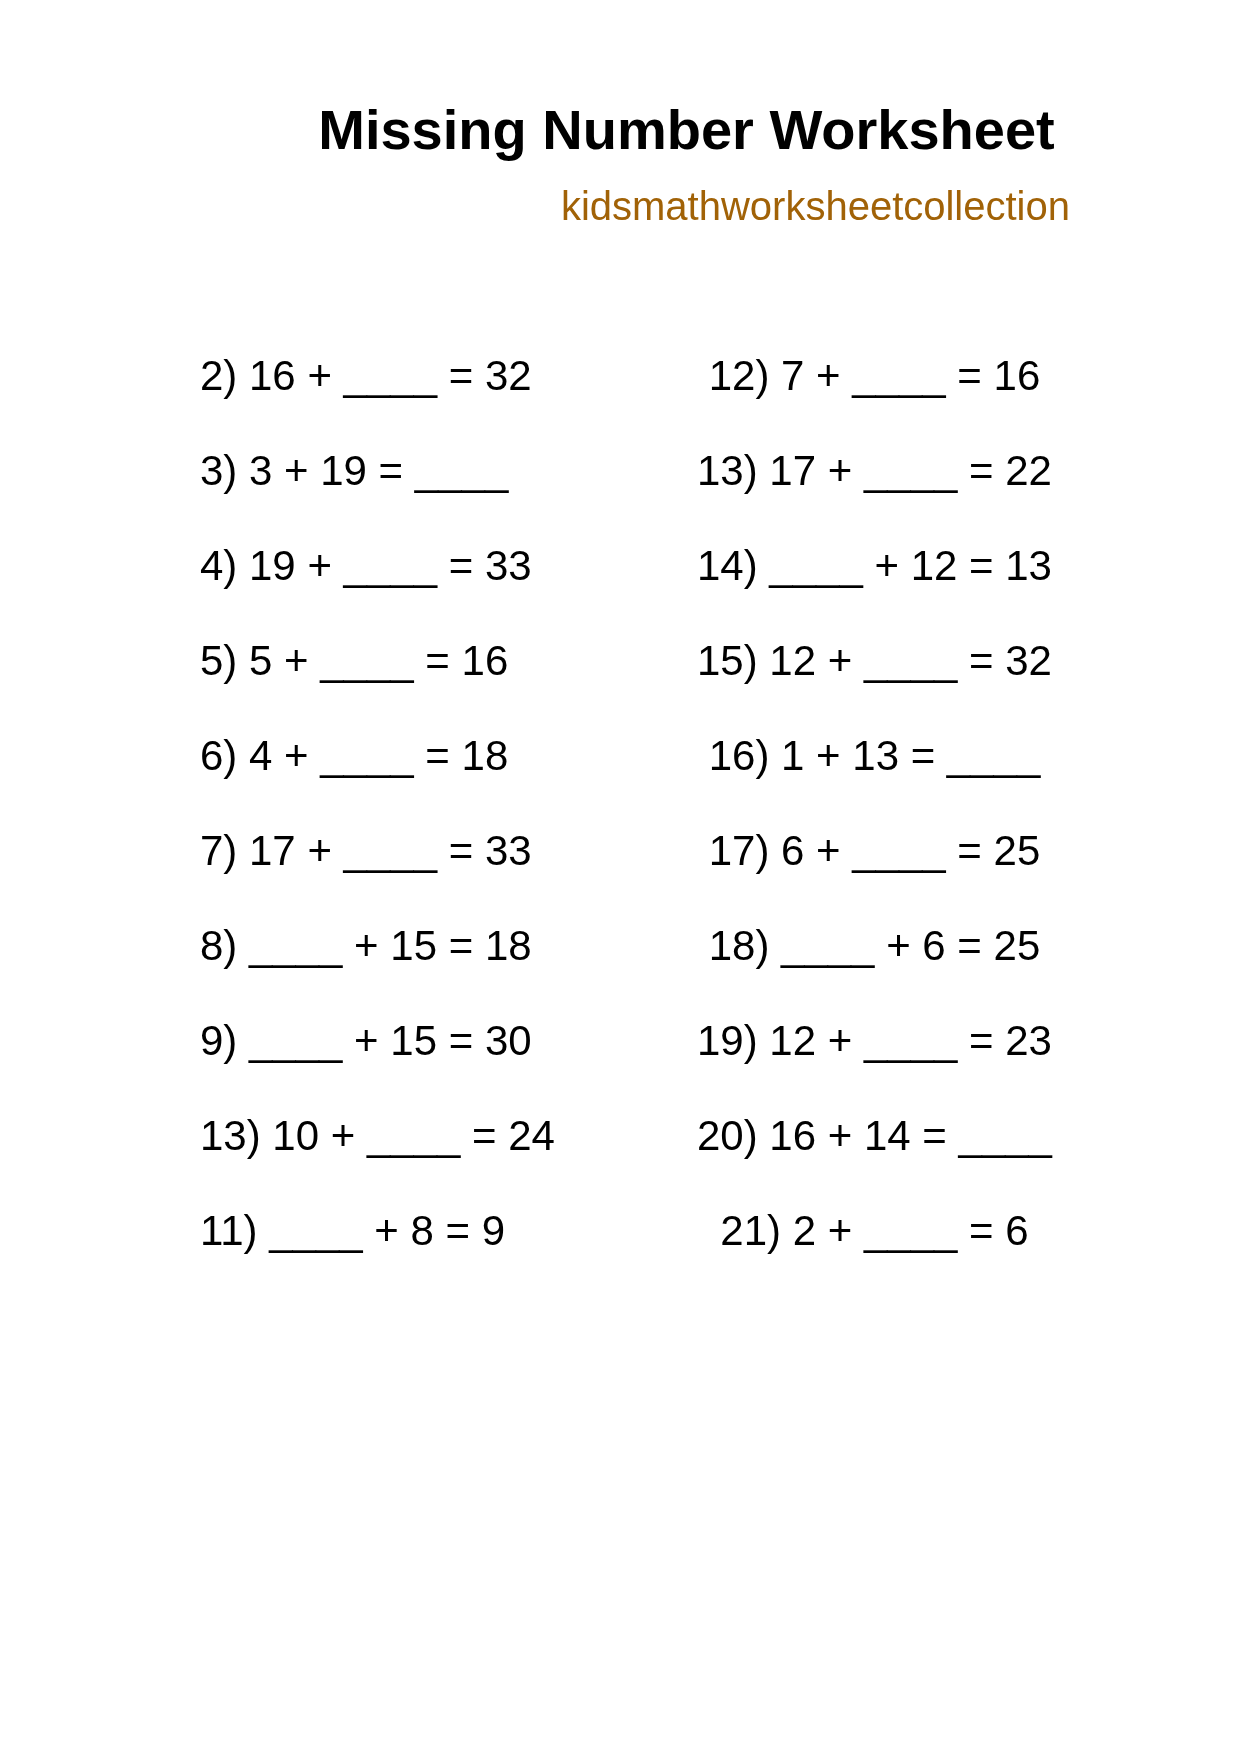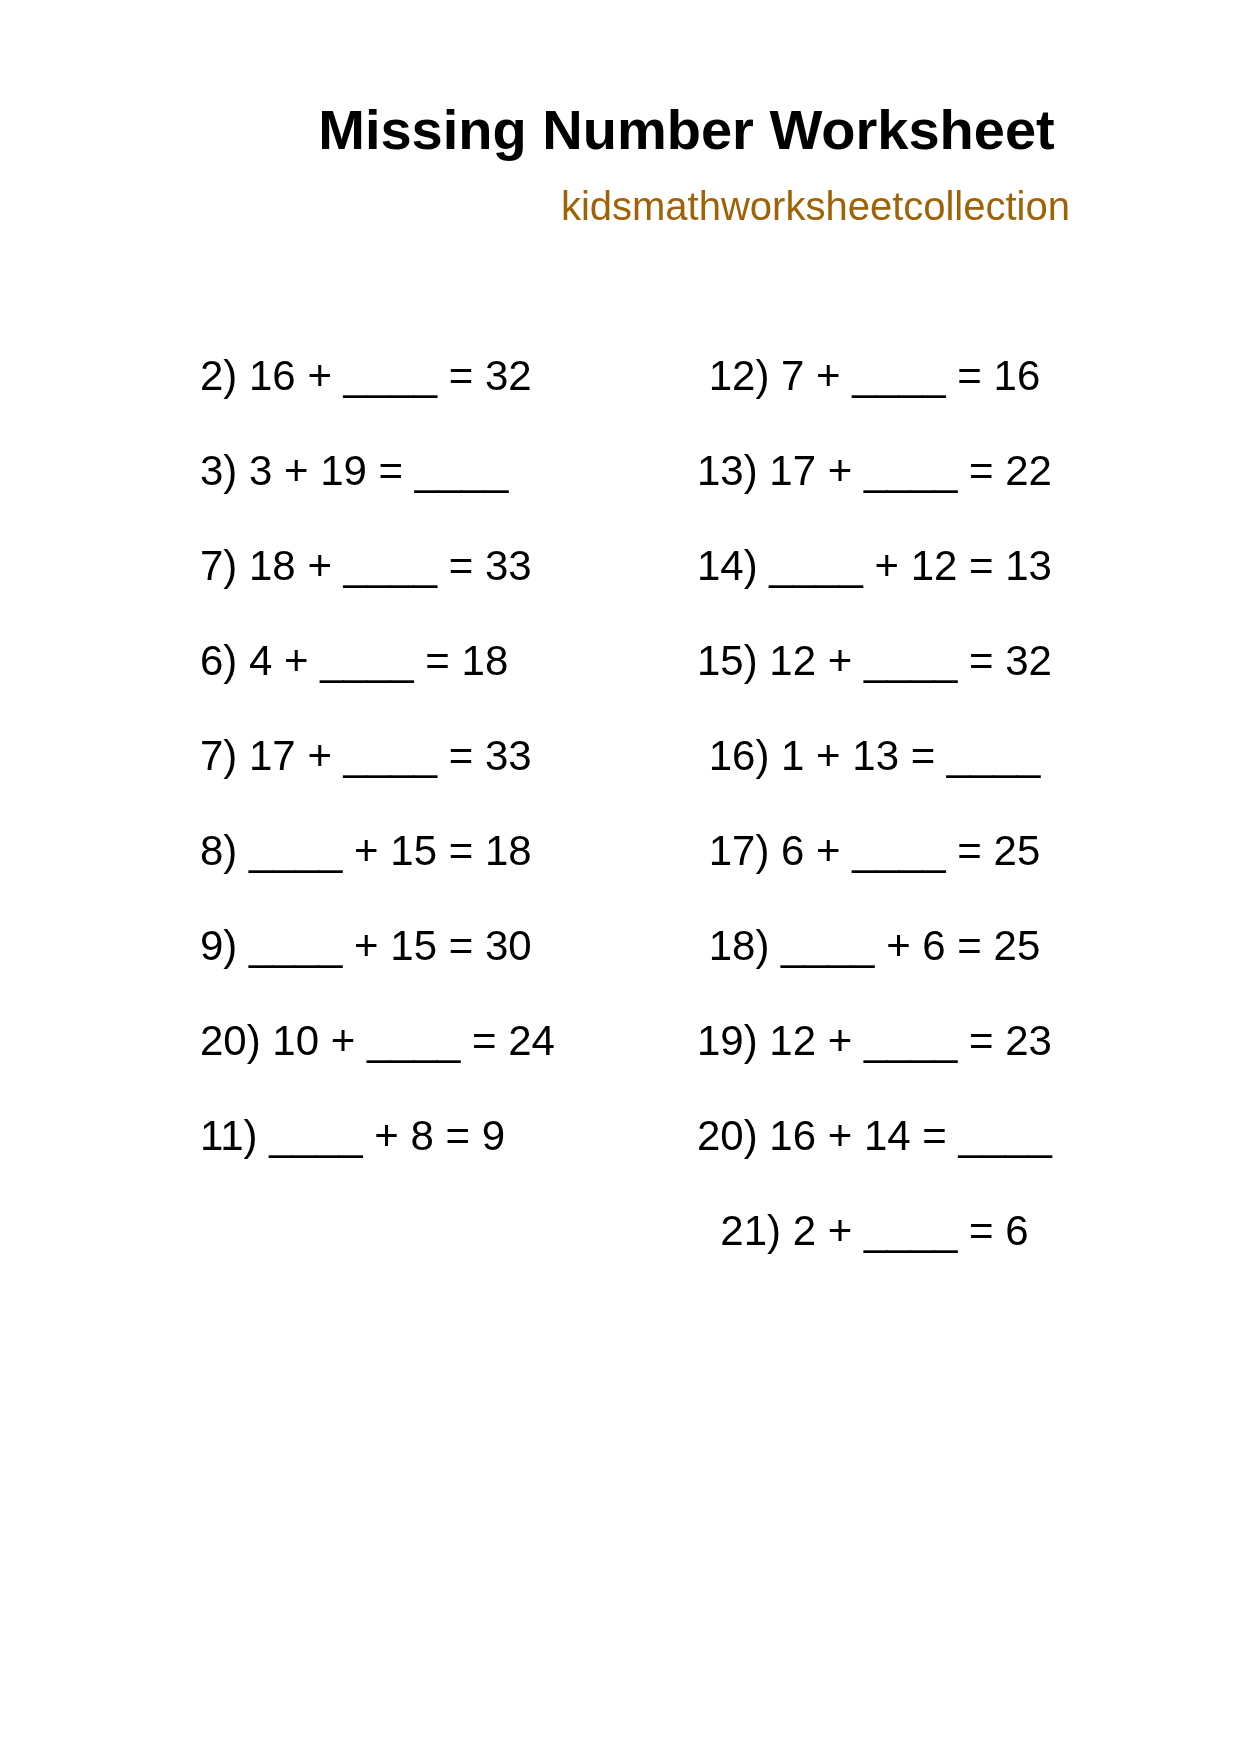--- a/index.html
+++ b/index.html
@@ -15,26 +15,27 @@
   </style>
 </head>
 <body>
 
 <div class="title">Missing Number Worksheet</div>
 <div class="subtitle" style="color:#a16207">kidsmathworksheetcollection</div>
 
 <div class="col left">
   <div class="prob">2) 16 + ____ = 32</div>
   <div class="prob">3) 3 + 19 = ____</div>
-  <div class="prob">7) 18 + ____ = 33</div>
+  <div class="prob">4) 19 + ____ = 33</div>
+  <div class="prob">5) 5 + ____ = 16</div>
   <div class="prob">6) 4 + ____ = 18</div>
   <div class="prob">7) 17 + ____ = 33</div>
   <div class="prob">8) ____ + 15 = 18</div>
   <div class="prob">9) ____ + 15 = 30</div>
-  <div class="prob">20) 10 + ____ = 24</div>
+  <div class="prob">13) 10 + ____ = 24</div>
   <div class="prob">11) ____ + 8 = 9</div>
 </div>
 
 <div class="col right">
   <div class="prob">12) 7 + ____ = 16</div>
   <div class="prob">13) 17 + ____ = 22</div>
   <div class="prob">14) ____ + 12 = 13</div>
   <div class="prob">15) 12 + ____ = 32</div>
   <div class="prob">16) 1 + 13 = ____</div>
   <div class="prob">17) 6 + ____ = 25</div>

